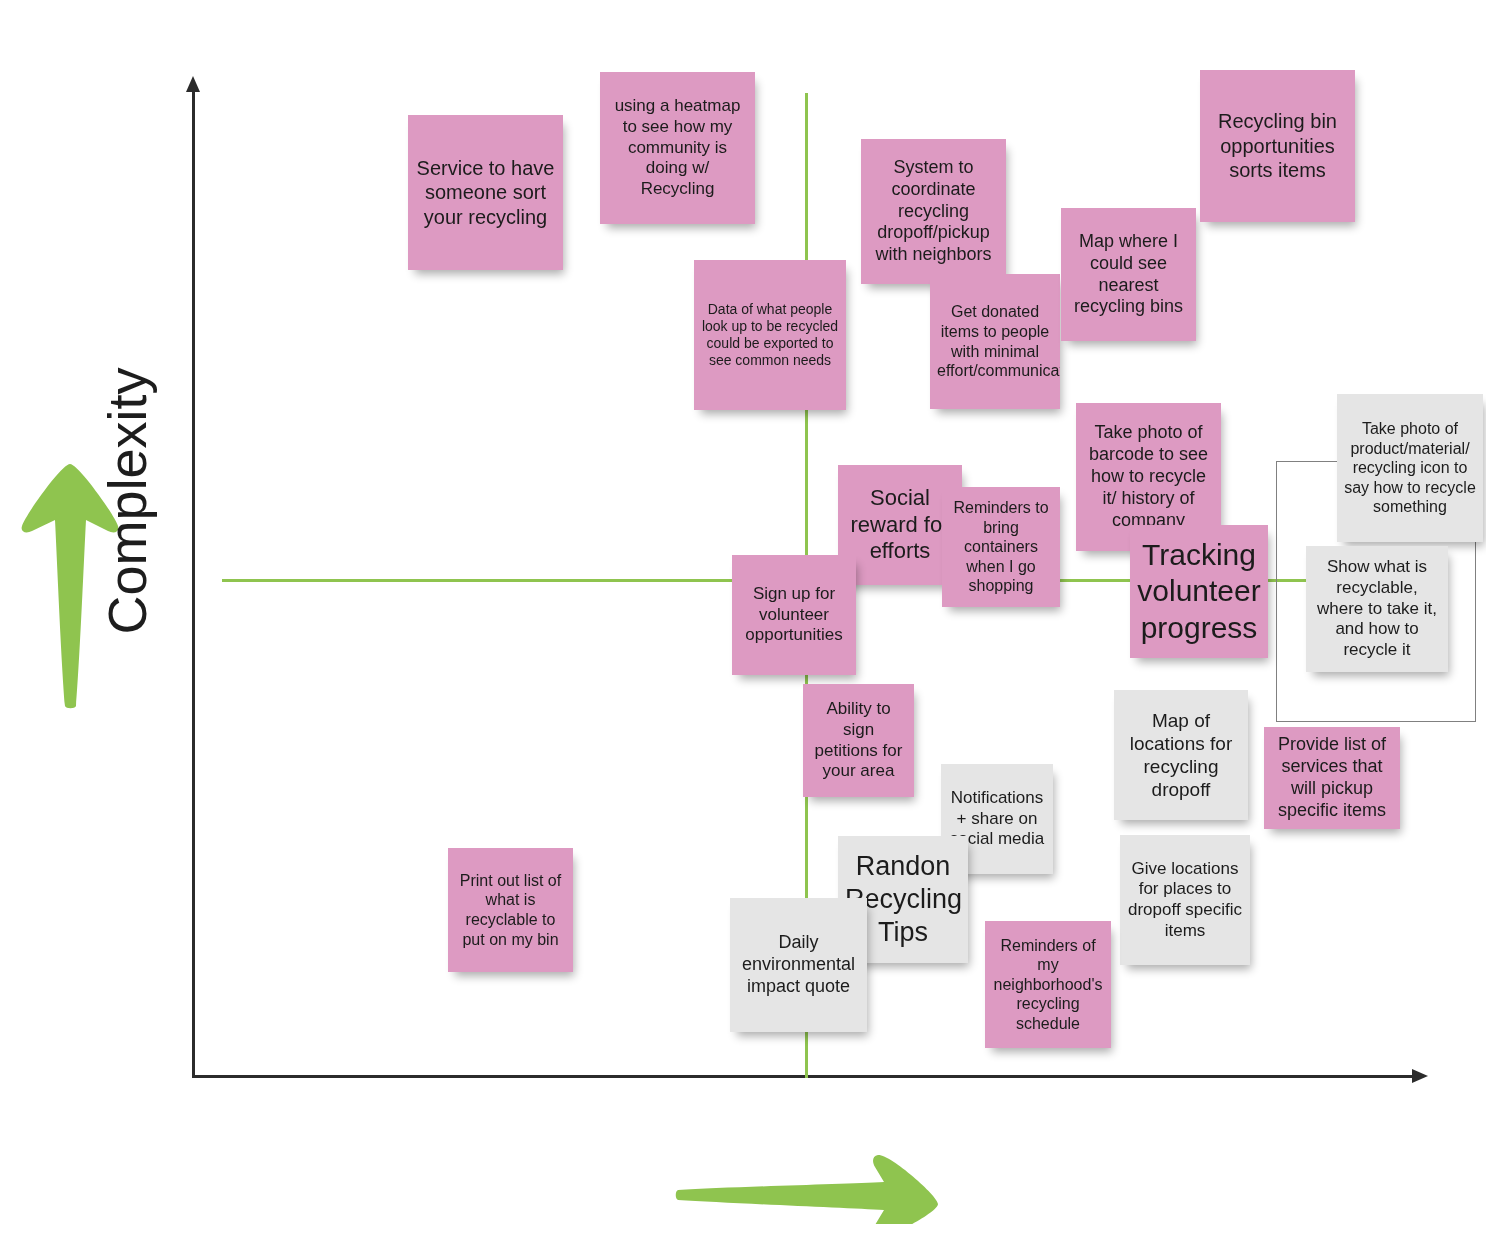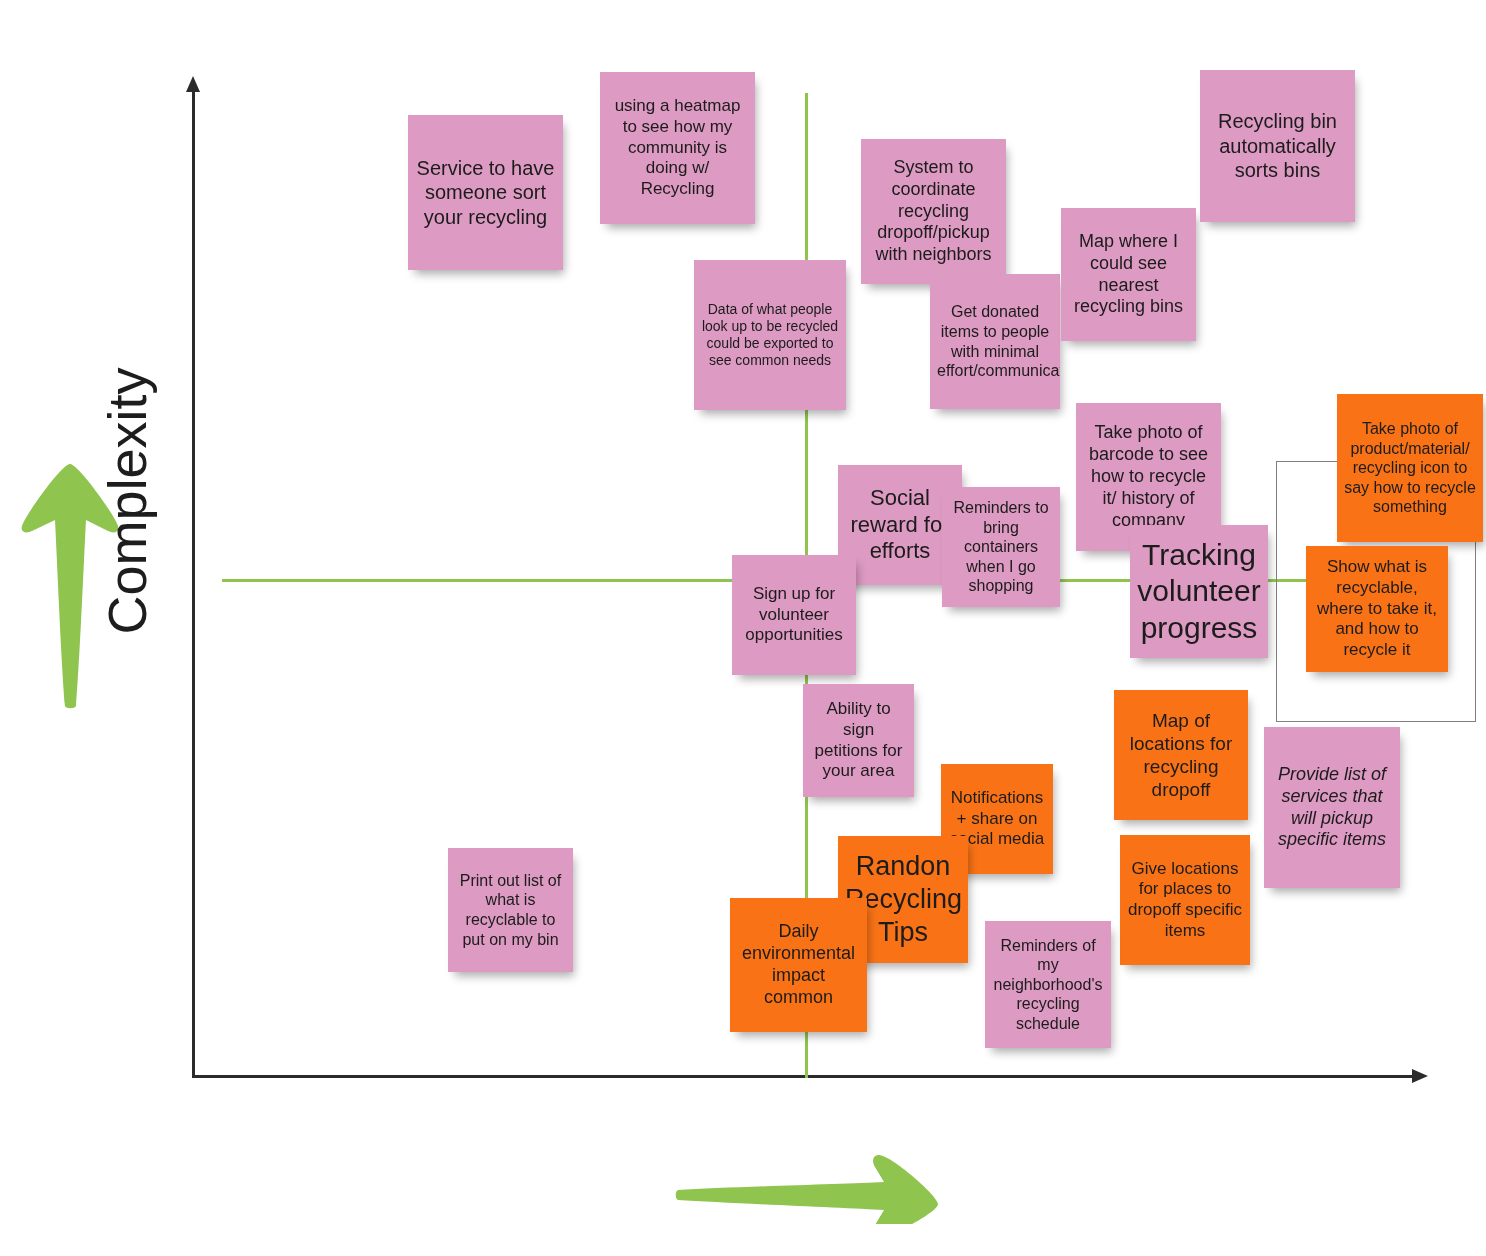--- a/index.html
+++ b/index.html
@@ -121,21 +121,21 @@
     align-items: center;
     justify-content: center;
     text-align: center;
     color: #1c1c1c;
     line-height: 1.22;
     padding: 6px 7px;
     overflow: hidden;
     box-shadow: 4px 7px 9px -3px rgba(0,0,0,0.33);
   }
   .note.pink  { background: #dd9ac2; }
-  .note.yellow{ background: #f97316; }
+  .note.yellow{ background: #e5e5e5; }
   .note span { display: block; width: 100%; }
 </style>
 </head>
 <body>
 
 <div id="board">
 
   <div class="axis-line axis-y"></div>
   <div class="axis-line axis-x"></div>
   <div class="axis-arrow axis-arrow-up"></div>
@@ -172,21 +172,21 @@
       <div class="note pink" style="left: 861px; top: 139px; width: 145px; height: 145px; font-size: 18px; z-index: 13;">
         <span>System to coordinate recycling dropoff/pickup with neighbors</span>
       </div>
       <div class="note pink" style="left: 930px; top: 274px; width: 130px; height: 135px; font-size: 16px; z-index: 14;">
         <span>Get donated items to people with minimal effort/communication</span>
       </div>
       <div class="note pink" style="left: 1061px; top: 200px; width: 135px; height: 133px; font-size: 18px; z-index: 15; margin-top: 8px;">
         <span>Map where I could see nearest recycling bins</span>
       </div>
       <div class="note pink" style="left: 1200px; top: 70px; width: 155px; height: 152px; font-size: 20px; z-index: 16;">
-        <span>Recycling bin automatically sorts bins</span>
+        <span>Recycling bin opportunities sorts items</span>
       </div>
       <div class="note pink" style="left: 1076px; top: 403px; width: 145px; height: 148px; font-size: 18px; z-index: 17;">
         <span>Take photo of barcode to see how to recycle it/ history of company</span>
       </div>
       <div class="note yellow" style="left: 1337px; top: 394px; width: 146px; height: 148px; font-size: 16px; z-index: 18;">
         <span>Take photo of product/material/ recycling icon to say how to recycle something</span>
       </div>
       <div class="note pink" style="left: 838px; top: 465px; width: 124px; height: 120px; font-size: 22px; z-index: 19;">
         <span>Social reward for efforts</span>
       </div>
@@ -201,36 +201,36 @@
       </div>
       <div class="note pink" style="left: 732px; top: 555px; width: 124px; height: 120px; font-size: 17px; z-index: 23;">
         <span>Sign up for volunteer opportunities</span>
       </div>
       <div class="note pink" style="left: 803px; top: 684px; width: 111px; height: 113px; font-size: 17px; z-index: 24;">
         <span>Ability to sign petitions for your area</span>
       </div>
       <div class="note yellow" style="left: 1114px; top: 690px; width: 134px; height: 130px; font-size: 19px; z-index: 25;">
         <span>Map of locations for recycling dropoff</span>
       </div>
-      <div class="note pink" style="left: 1264px; top: 727px; width: 136px; height: 161px; font-size: 18px; z-index: 26; font-style: italic;">
+      <div class="note pink" style="left: 1264px; top: 727px; width: 136px; height: 102px; font-size: 18px; z-index: 26;">
         <span>Provide list of services that will pickup specific items</span>
       </div>
       <div class="note yellow" style="left: 941px; top: 764px; width: 112px; height: 110px; font-size: 17px; z-index: 27;">
         <span>Notifications + share on social media</span>
       </div>
       <div class="note yellow" style="left: 1120px; top: 835px; width: 130px; height: 130px; font-size: 17px; z-index: 28;">
         <span>Give locations for places to dropoff specific items</span>
       </div>
       <div class="note yellow" style="left: 838px; top: 836px; width: 130px; height: 127px; font-size: 27px; z-index: 29;">
         <span>Randon Recycling Tips</span>
       </div>
       <div class="note pink" style="left: 448px; top: 848px; width: 125px; height: 124px; font-size: 16px; z-index: 30;">
         <span>Print out list of what is recyclable to put on my bin</span>
       </div>
       <div class="note yellow" style="left: 730px; top: 898px; width: 137px; height: 134px; font-size: 18px; z-index: 31;">
-        <span>Daily environmental impact common</span>
+        <span>Daily environmental impact quote</span>
       </div>
       <div class="note pink" style="left: 985px; top: 921px; width: 126px; height: 127px; font-size: 16px; z-index: 32;">
         <span>Reminders of my neighborhood's recycling schedule</span>
       </div>
     </div>
 
 </div>
 
 </body></html>

